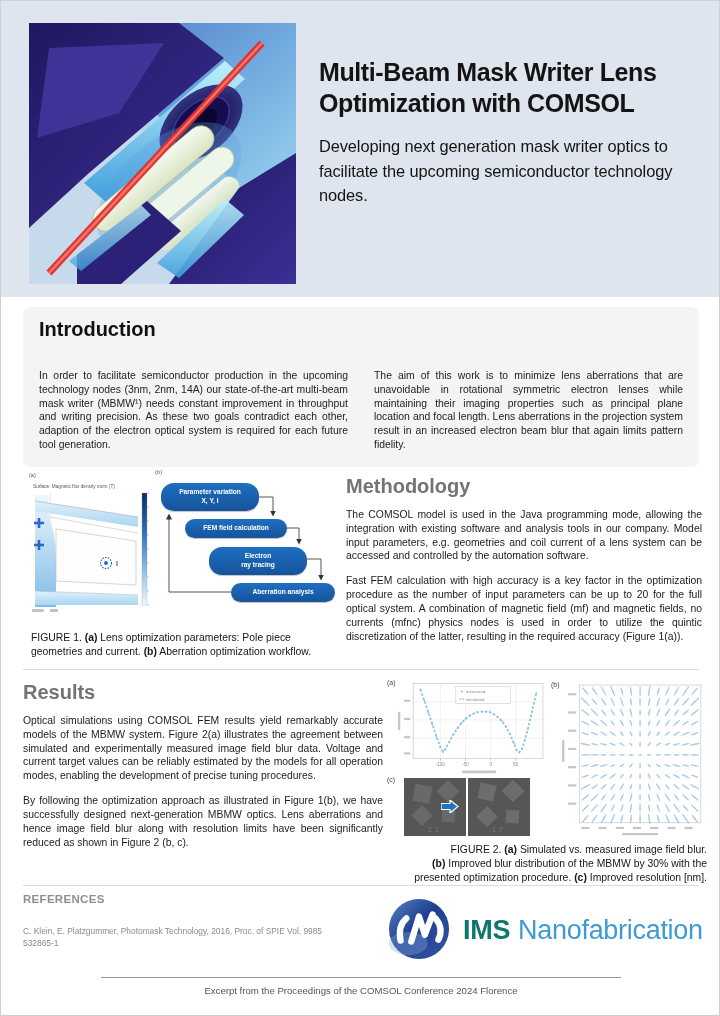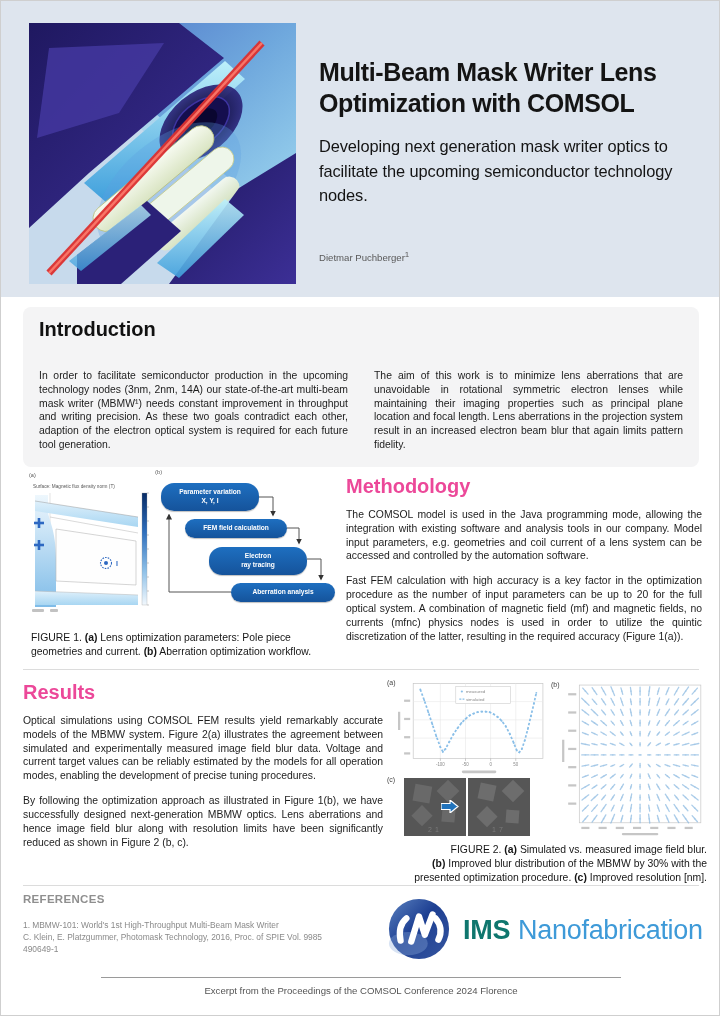--- a/index.html
+++ b/index.html
@@ -28,38 +28,38 @@
           font-weight:700;font-size:6.6px;line-height:1.3;display:flex;align-items:center;justify-content:center;
           text-align:center;white-space:pre-line;box-shadow:0 1px 1px rgba(0,0,0,.25);}
   .fc1{left:8px;top:12px;width:98px;height:28px;}
   .fc2{left:32px;top:48px;width:102px;height:19px;}
   .fc3{left:56px;top:76px;width:98px;height:28px;}
   .fc4{left:78px;top:112px;width:104px;height:19px;}
   .figcap{position:absolute;font-size:10.4px;line-height:1.32;color:#161616;}
   .cap1{left:30px;top:620px;width:308px;}
   
   .meth{position:absolute;left:345px;top:474px;width:356px;}
-  .meth h2,.results h2{margin:0 0 10px;font-size:20px;color:#ec4899;font-weight:700;}
+  .meth h2,.results h2{margin:0 0 10px;font-size:20px;color:#737373;font-weight:700;}
   .meth p,.results p{margin:0 0 11px;font-size:10.4px;line-height:1.33;text-align:justify;color:#1c1c1c;}
   .divider{position:absolute;left:22px;width:676px;height:1px;background:#dcdcdc;}
   .d1{top:668px;} .d2{top:884px;}
   .results{position:absolute;left:22px;top:680px;width:360px;}
   
   .fig2{position:absolute;left:386px;top:678px;width:320px;height:220px;}
   .pl{position:absolute;font-size:7px;color:#444;}
   .pa{left:0;top:0;} .pb{left:164px;top:2px;} .pc{left:0;top:97px;}
   .f2a{position:absolute;left:10px;top:0;width:152px;height:100px;}
   .f2b{position:absolute;left:174px;top:2px;width:146px;height:160px;}
   .c-panel{position:absolute;width:62px;height:58px;background:#565656;}
   .cp1{left:17px;top:99px;} .cp2{left:81px;top:99px;}
   .c-arrow{position:absolute;left:54px;top:121px;width:18px;height:13px;}
   .cap2{left:0;top:154px;width:320px;text-align:right;}
   
   .refs{position:absolute;left:22px;top:892px;width:350px;}
-  .refs h3{margin:0 0 15px;font-size:11.5px;color:#8f8f8f;letter-spacing:.3px;font-weight:700;}
+  .refs h3{margin:0 0 21px;font-size:11.5px;color:#8f8f8f;letter-spacing:.3px;font-weight:700;}
   .refs .rline{font-size:8.4px;line-height:1.42;color:#8a8a8a;}
   .logo{position:absolute;left:386px;top:890px;width:322px;height:80px;}
   .logo-mark{position:absolute;left:0;top:6px;width:64px;height:64px;}
   .logo-text{position:absolute;left:76px;top:24px;font-size:27px;letter-spacing:-0.3px;white-space:nowrap;}
   .logo-ims{color:#0f766e;font-weight:700;}
   .logo-nano{color:#3e9ad8;font-weight:400;margin-left:8px;}
   .footer{position:absolute;left:100px;top:976px;width:520px;border-top:1px solid #9a9a9a;
           padding-top:7px;text-align:center;font-size:9.6px;color:#555;}
   b{font-weight:700;}
 </style>
@@ -114,21 +114,20 @@
       <polygon points="210,165 267,130 267,261 140,261" fill="url(#gDark)"></polygon>
       <polygon points="196,176 215,192 150,255 128,240" fill="url(#gCyan)" opacity="0.9"></polygon>
       <polygon points="48,232 118,178 152,208 92,261 48,261" fill="#2b2178"></polygon>
       <polygon points="40,238 112,182 122,192 52,248" fill="url(#gCyan)" opacity="0.8"></polygon>
       <line x1="233" y1="20" x2="20" y2="250" stroke="#dc3030" stroke-width="7" opacity="0.95"></line>
       <line x1="233" y1="20" x2="20" y2="250" stroke="#ff8070" stroke-width="2.4" opacity="0.85"></line>
     </svg>
     <div class="title-block">
       <h1>Multi-Beam Mask Writer Lens Optimization with COMSOL</h1>
       <p class="subtitle">Developing next generation mask writer optics to facilitate the upcoming semiconductor technology nodes.</p>
-      <p class="author"><span>Dietmar Puchberger</span><sup>1</sup></p>
     </div>
   </header>
 
   <section class="intro-panel">
     <h2>Introduction</h2>
     <div class="intro-cols">
       <p>In order to facilitate semiconductor production in the upcoming technology nodes (3nm, 2nm, 14A) our state-of-the-art multi-beam mask writer (MBMW¹) needs constant improvement in throughput and writing precision. As these two goals contradict each other, adaption of the electron optical system is required for each future tool generation.</p>
       <p>The aim of this work is to minimize lens aberrations that are unavoidable in rotational symmetric electron lenses while maintaining their imaging properties such as principal plane location and focal length. Lens aberrations in the projection system result in an increased electron beam blur that again limits pattern fidelity.</p>
     </div>
   </section>
@@ -706,23 +705,22 @@
       <span>Improved blur distribution of the MBMW by 30% with the presented optimization procedure.</span>
       <b>(c)</b>
       <span>Improved resolution [nm].</span>
     </p>
   </div>
 
   <div class="divider d2"></div>
 
   <section class="refs">
     <h3>REFERENCES</h3>
-    <div class="rline">1. MBMW-101: World's 1st High-Throughput Multi-Beam Mask Writer</div>
     <div class="rline">C. Klein, E. Platzgummer, Photomask Technology, 2016,  Proc. of SPIE Vol. 9985</div>
-    <div class="rline">490649-1</div>
+    <div class="rline">532865-1</div>
   </section>
 
   <div class="logo">
     <svg class="logo-mark" viewBox="0 0 66 66">
       <defs>
         <linearGradient id="lg" x1="0" y1="0" x2="1" y2="1">
           <stop offset="0" stop-color="#5b82c0"></stop>
             <stop offset=".45" stop-color="#1d3f92"></stop>
             <stop offset="1" stop-color="#36569f"></stop>
         </linearGradient>

